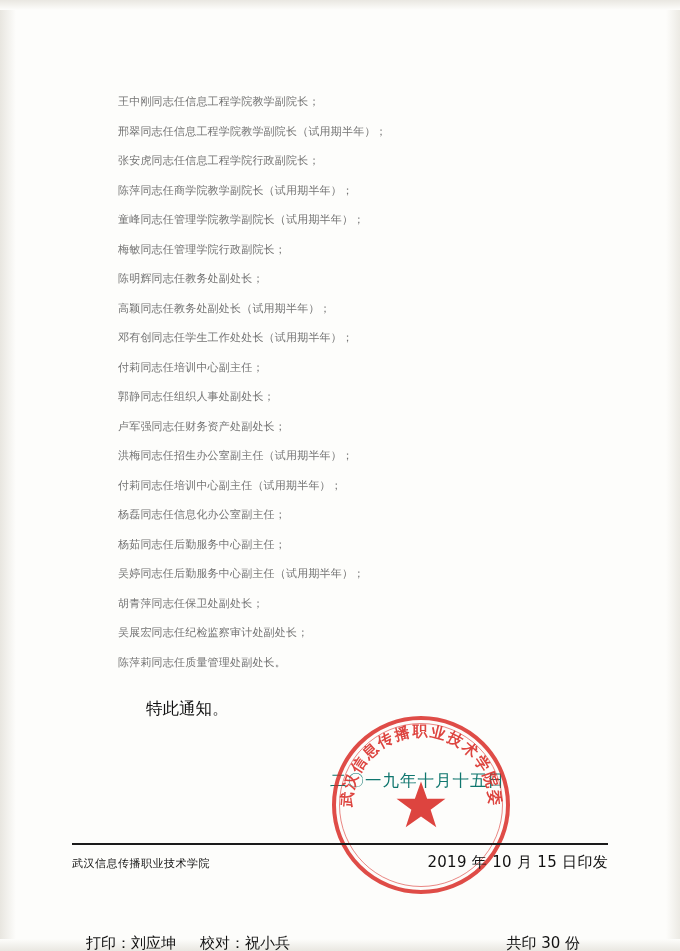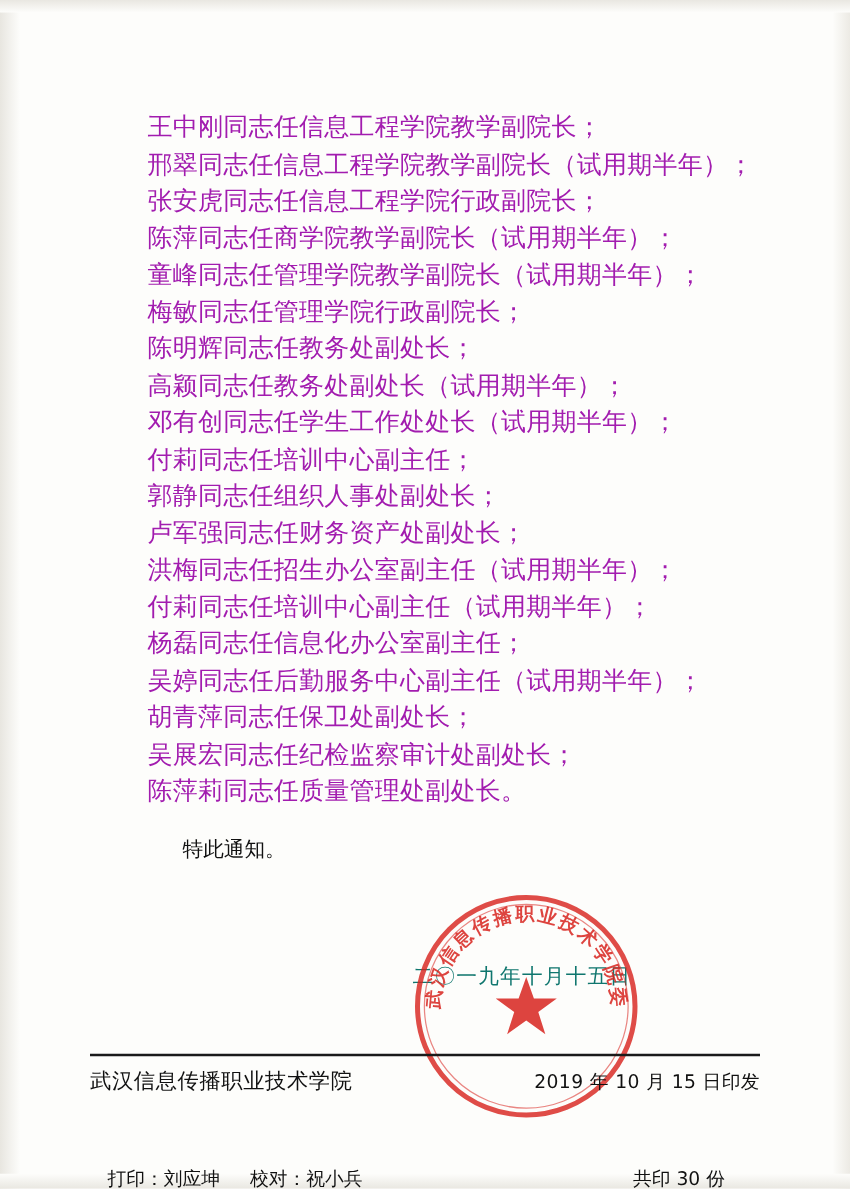--- a/index.html
+++ b/index.html
@@ -48,23 +48,23 @@
   }
 
   .content {
     position: absolute;
     left: 118px;
     top: 88px;
     width: 452px;
   }
 
   .line {
-    font-family: Liberation Sans, sans-serif;
-    font-size: 20px;
-    color: #a21caf;
+    font-family: Liberation Mono, monospace;
+    font-size: 11px;
+    color: #737373;
     line-height: 29.5px;
     white-space: nowrap;
     letter-spacing: 0.2px;
     font-weight: 500;
   }
 
   .closing {
     margin-top: 16px;
     font-size: 16.5px;
     color: #111111;
@@ -157,21 +157,21 @@
   }
   .footer-row-2 {
     position: absolute;
     left: 86px;
     top: 886px;
     width: 522px;
     display: flex;
     align-items: baseline;
   }
   .footer-school {
-    font-size: 17px;
+    font-size: 11px;
     color: #111111;
     letter-spacing: 0.5px;
     font-weight: 500;
   }
   .footer-date {
     font-size: 15px;
     color: #111111;
     letter-spacing: 0.3px;
     font-weight: 500;
   }
@@ -213,20 +213,21 @@
     <div class="line">梅敏同志任管理学院行政副院长；</div>
     <div class="line">陈明辉同志任教务处副处长；</div>
     <div class="line">高颖同志任教务处副处长（试用期半年）；</div>
     <div class="line">邓有创同志任学生工作处处长（试用期半年）；</div>
     <div class="line">付莉同志任培训中心副主任；</div>
     <div class="line">郭静同志任组织人事处副处长；</div>
     <div class="line">卢军强同志任财务资产处副处长；</div>
     <div class="line">洪梅同志任招生办公室副主任（试用期半年）；</div>
     <div class="line">付莉同志任培训中心副主任（试用期半年）；</div>
     <div class="line">杨磊同志任信息化办公室副主任；</div>
+    <div class="line">杨茹同志任后勤服务中心副主任；</div>
     <div class="line">吴婷同志任后勤服务中心副主任（试用期半年）；</div>
     <div class="line">胡青萍同志任保卫处副处长；</div>
     <div class="line">吴展宏同志任纪检监察审计处副处长；</div>
     <div class="line">陈萍莉同志任质量管理处副处长。</div>
     <div class="closing">特此通知。</div>
   </div>
 
   <div class="date-line">二〇一九年十月十五日</div>
 
   <div class="seal">

